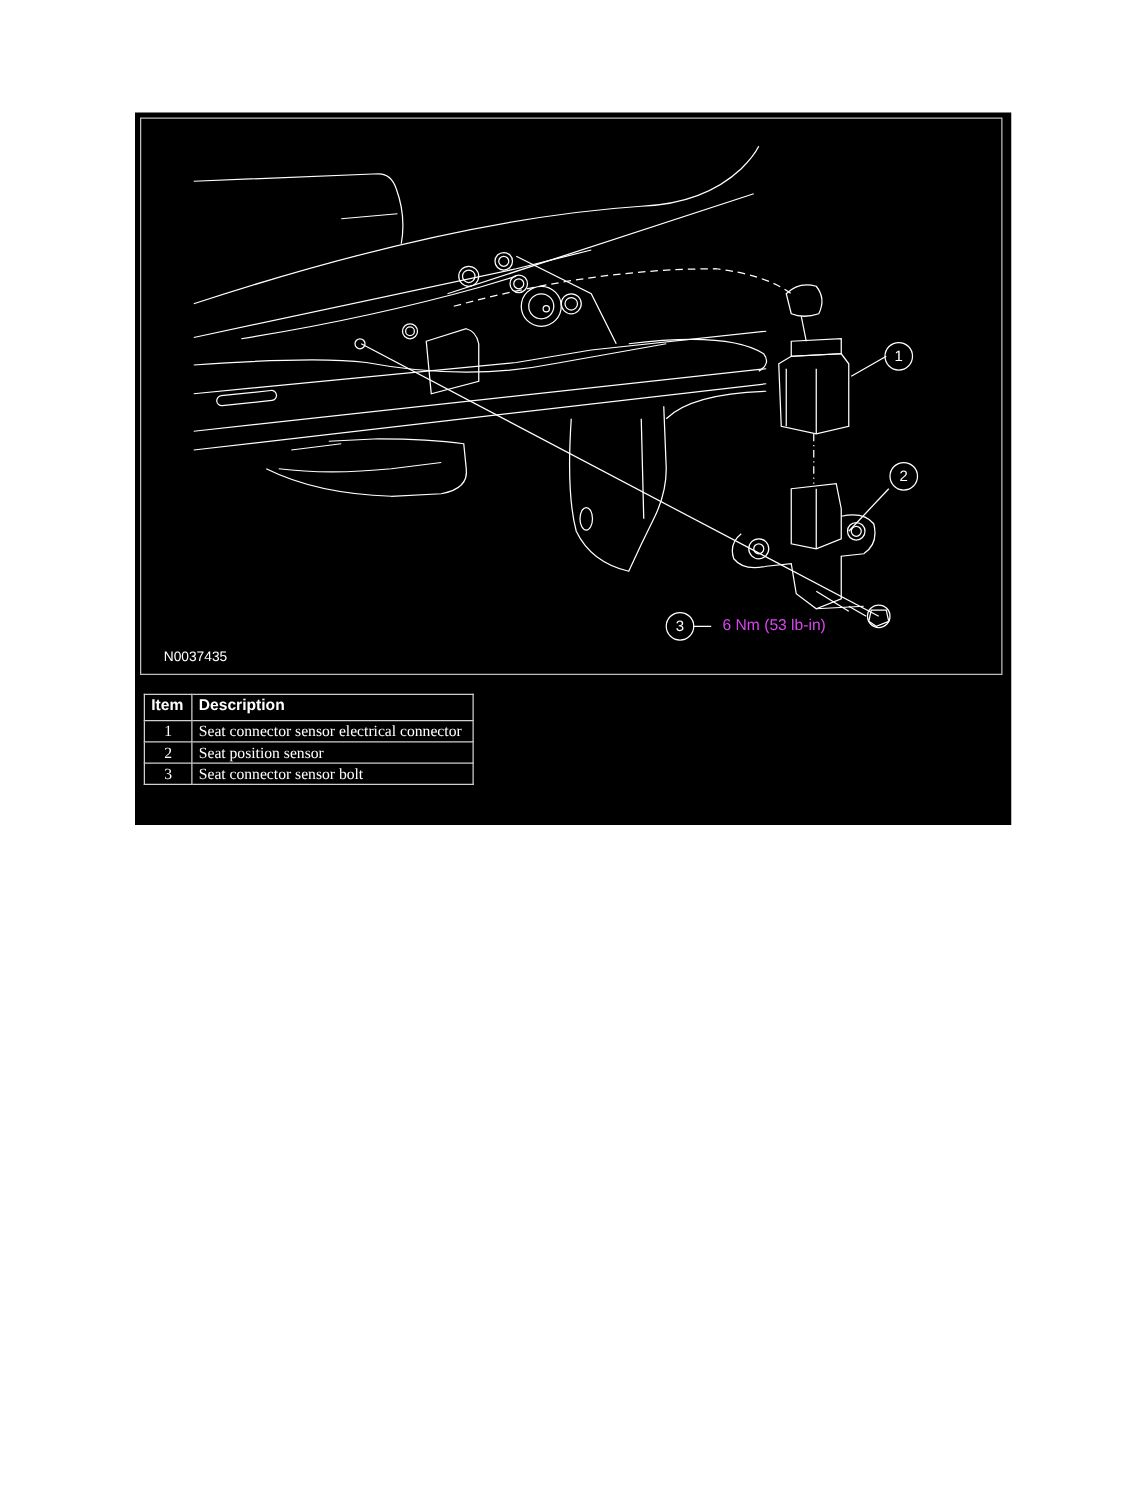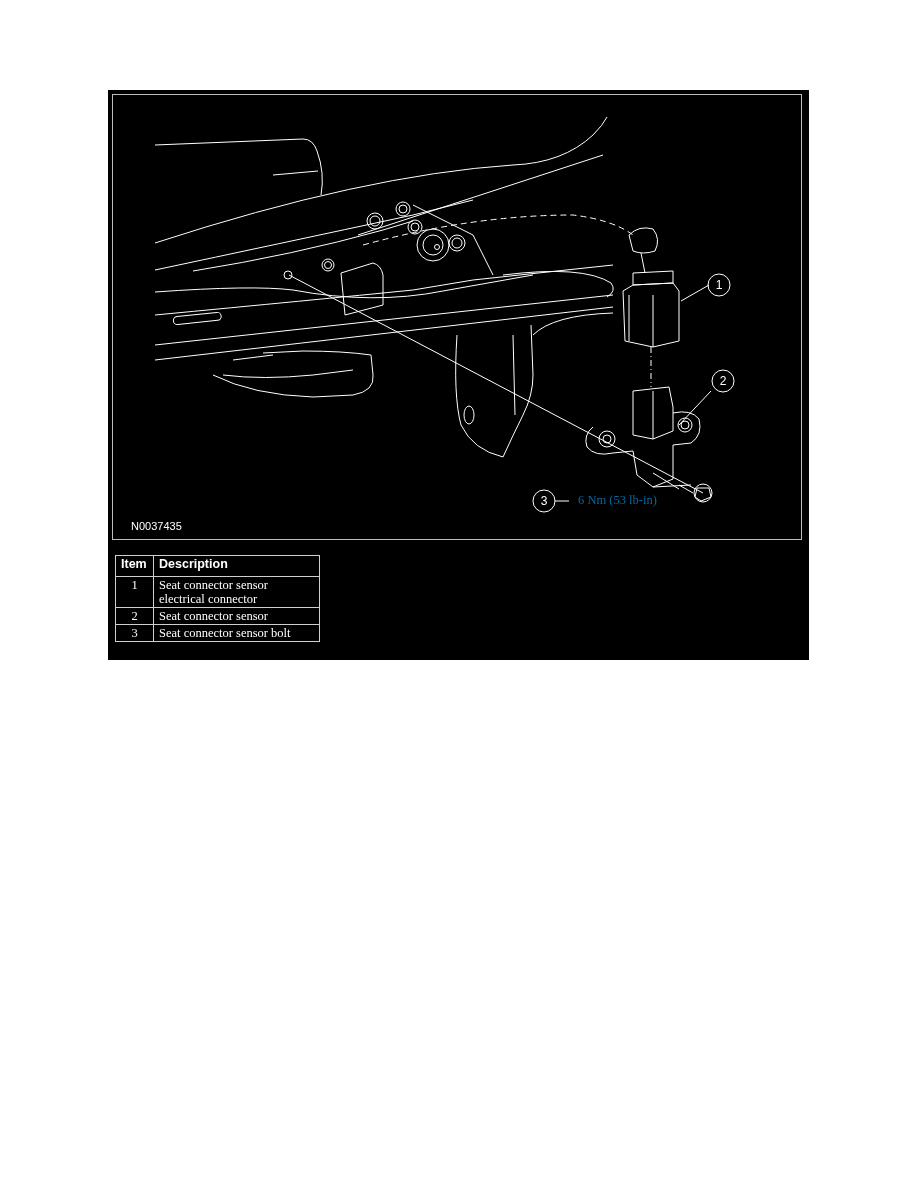--- a/index.html
+++ b/index.html
@@ -12,24 +12,24 @@
     position:absolute; left:4px; top:4px; width:690px; height:446px;
     border:1px solid #bdbdbd; box-sizing:border-box; background:#000;
   }
   .figure-frame svg { position:absolute; left:0; top:0; }
   .fig-id {
     position:absolute; left:18px; top:425px;
     font-family:"Liberation Sans", sans-serif; font-size:11px; color:#ffffff;text-align:center;
   }
   .torque {
     position:absolute; left:465px; top:398px;
-    font-family:Liberation Serif, serif; font-size:12.5px; color:#0369a1;
+    font-family:Liberation Sans, sans-serif; font-size:12.5px; color:#d946ef;
   }
   table.legend {
-    position:absolute; left:7px; top:465px; width:205px;
+    position:absolute; left:7px; top:465px; width:264px;
     border-collapse:collapse; color:#ffffff;
   }
   table.legend th, table.legend td {
     border:1px solid #cfcfcf; padding:1px 5px; vertical-align:top;
   }
   table.legend th {
     font-family:"Liberation Sans", sans-serif; font-weight:bold; font-size:12.5px;
     text-align:left; height:18px;
   }
   table.legend td {
@@ -137,21 +137,21 @@
         <th>Description</th>
       </tr>
     </thead>
     <tbody>
       <tr>
         <td class="num">1</td>
         <td>Seat connector sensor electrical connector</td>
       </tr>
       <tr>
         <td class="num">2</td>
-        <td>Seat connector sensor</td>
+        <td>Seat position sensor</td>
       </tr>
       <tr>
         <td class="num">3</td>
         <td>Seat connector sensor bolt</td>
       </tr>
     </tbody>
   </table>
 </div>
 
 </body></html>

